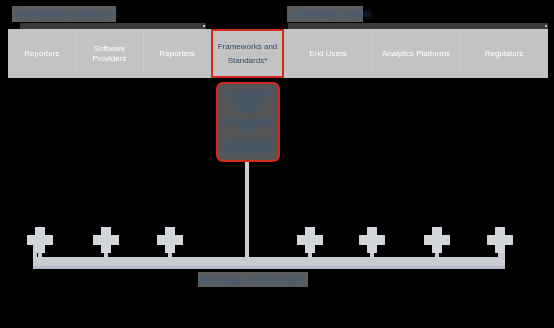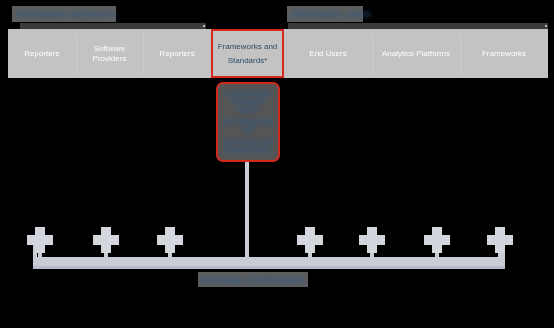--- a/index.html
+++ b/index.html
@@ -253,21 +253,21 @@
 
   <div class="actor-strip" id="strip-right">
     <div class="actor-cell">
       <span>End Users</span>
     </div>
     <div class="actor-cell">
       <span>Analytics
 Platforms</span>
     </div>
     <div class="actor-cell">
-      <span>Frameworks</span>
+      <span>Regulators</span>
     </div>
   </div>
 
   <div class="red-box" id="standards-box">
     <div class="blur-line">Sustainability Standards Board</div>
     <div class="blur-line">ESG Reporting GRI</div>
     <div class="blur-line">Taxonomy and Requirements</div>
   </div>
 
   <div id="connector"></div>

